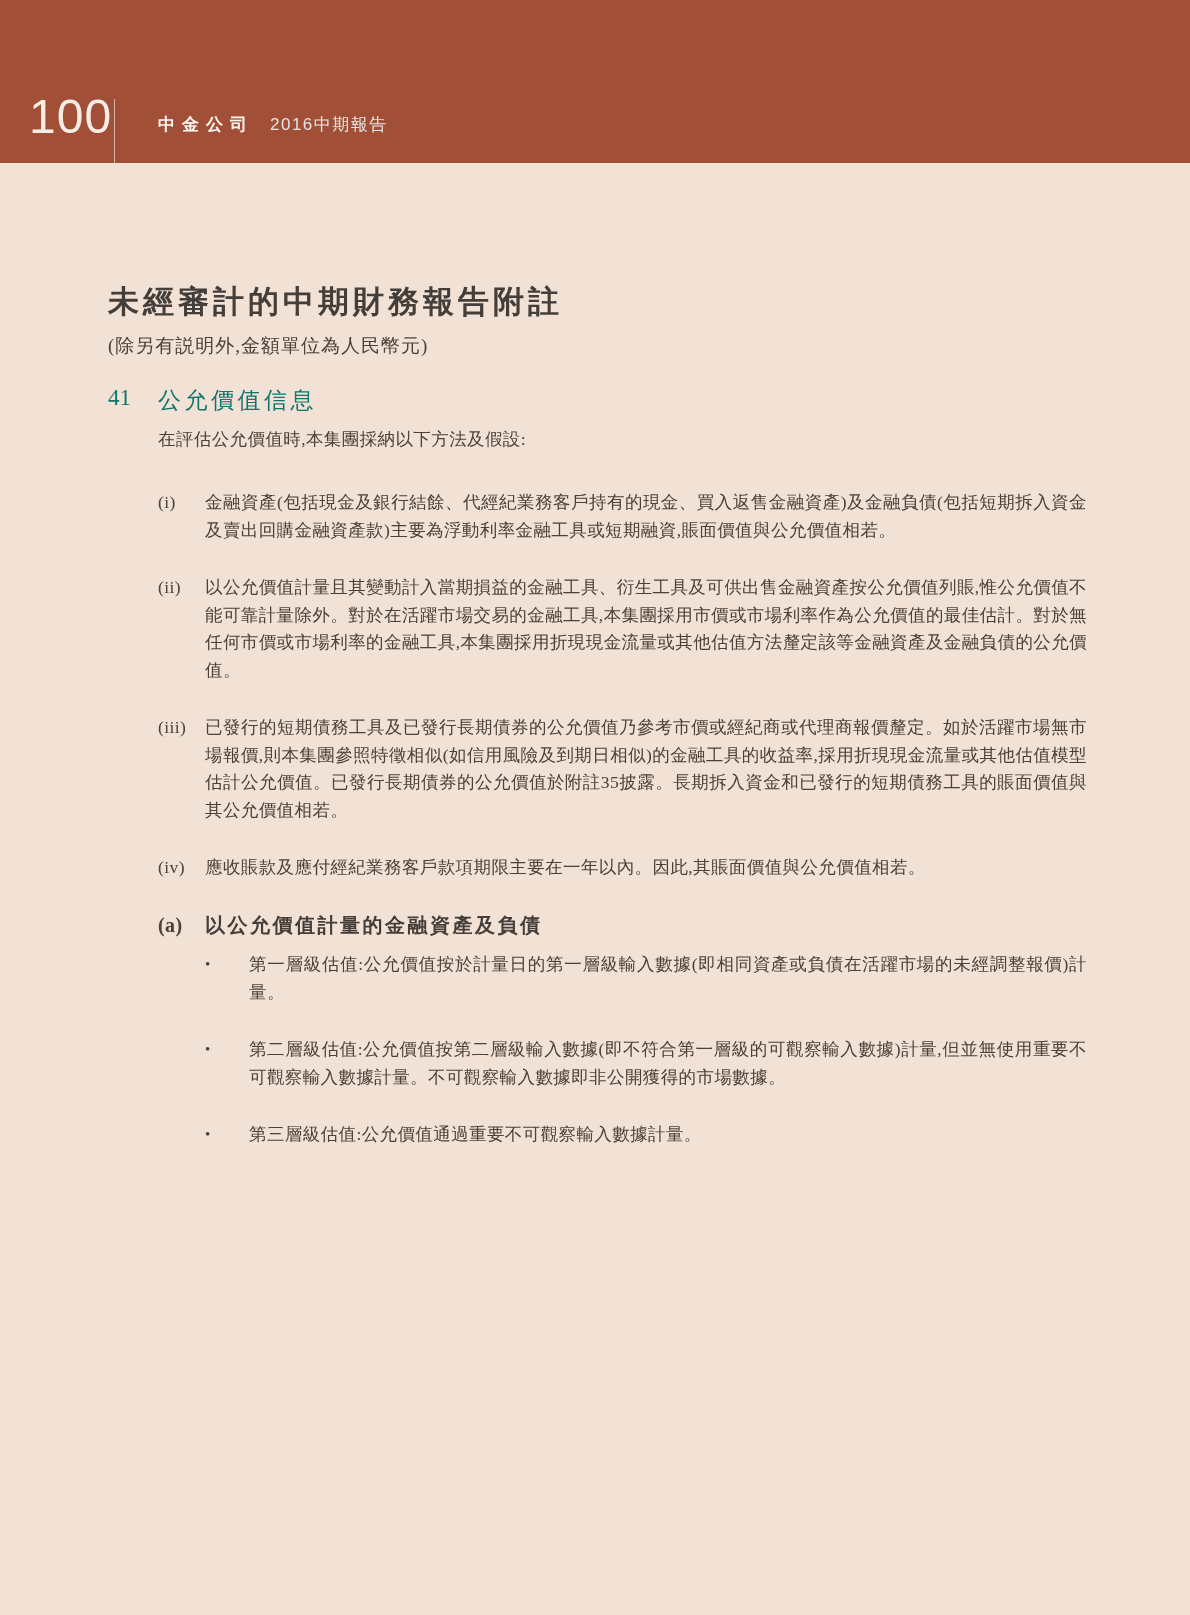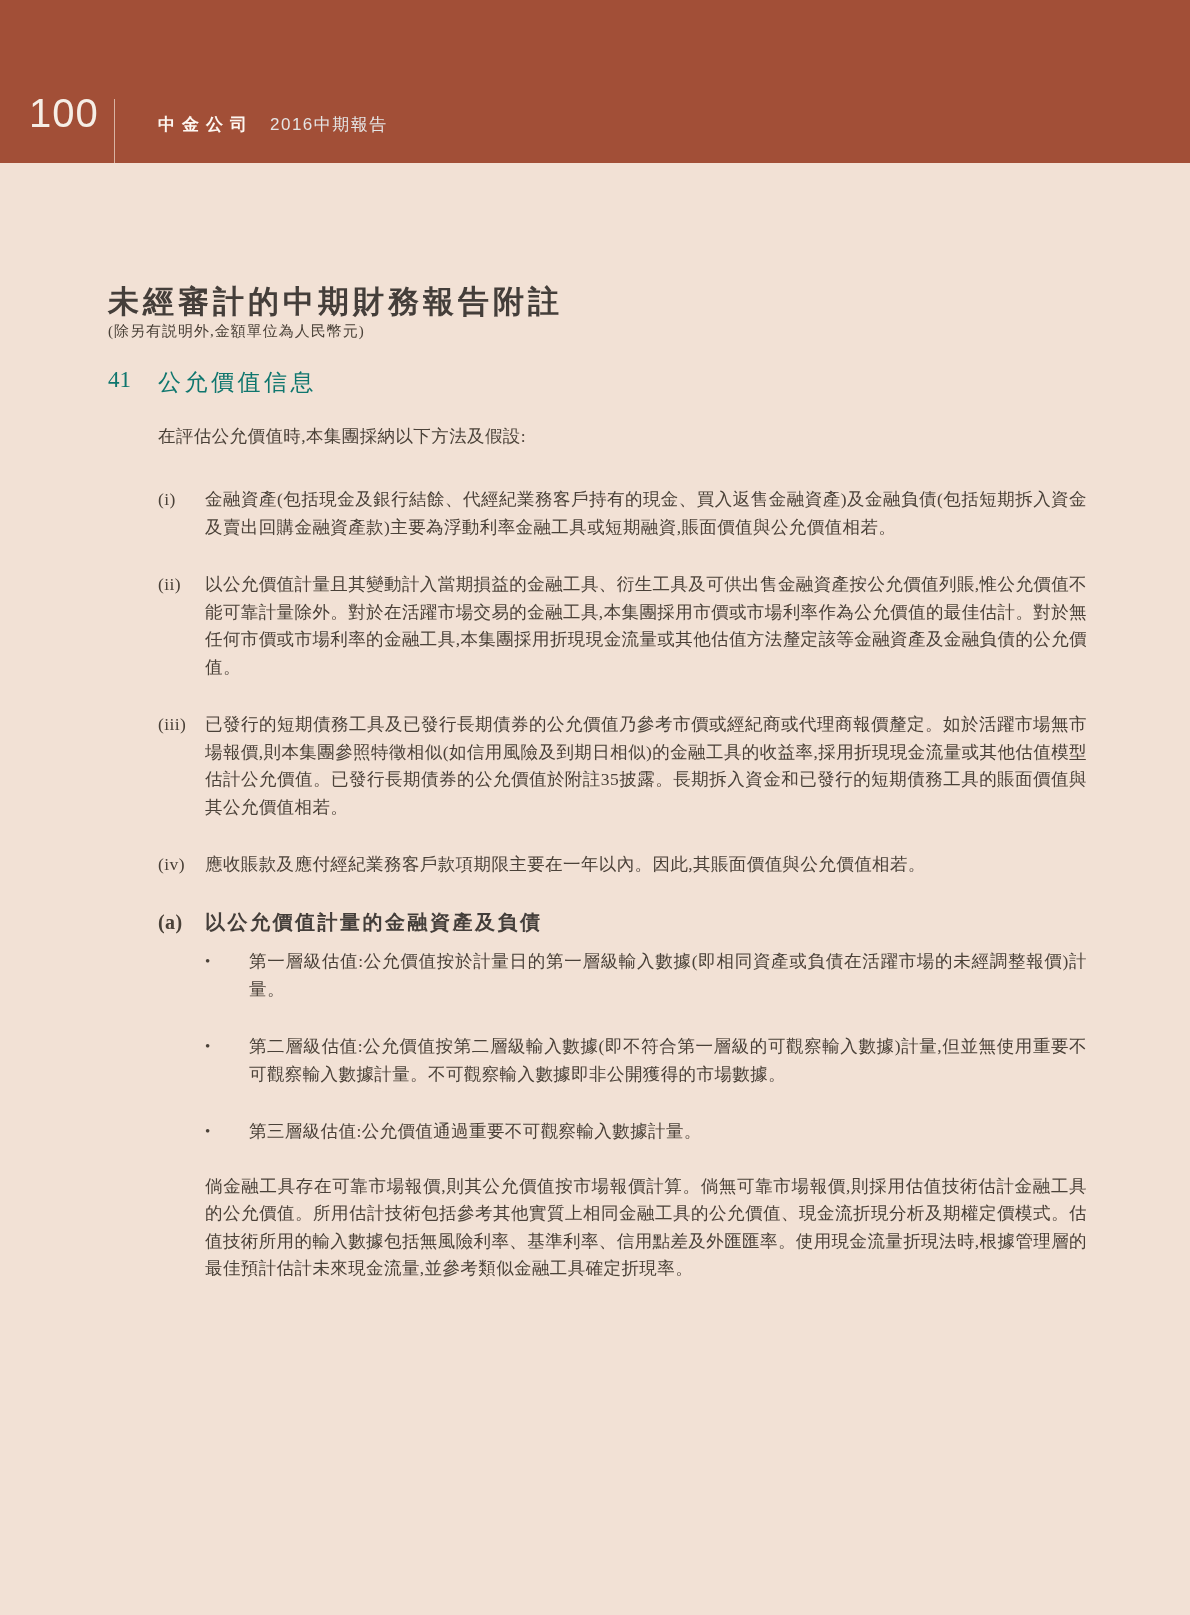--- a/index.html
+++ b/index.html
@@ -17,21 +17,21 @@
   .band {
     position: relative;
     height: 163px;
     background: #a24f37;
   }
   .page-num {
     position: absolute;
     left: 29px;
     top: 93px;
     font-family: "Liberation Sans", "DejaVu Sans", sans-serif;
-    font-size: 40px;
+    font-size: 48px;
     font-weight: 400;
     color: #f6eee6;
     letter-spacing: 1px;
     line-height: 1;
   }
   .band-divider {
     position: absolute;
     left: 114px;
     top: 99px;
     width: 1px;
@@ -65,36 +65,37 @@
     padding: 120px 103px 0 108px;
   }
   .doc-title {
     font-size: 31px;
     font-weight: 600;
     letter-spacing: 4px;
     color: #443e3a;
     line-height: 1.25;
   }
   .doc-subtitle {
-    font-size: 15px;
+    margin-top: 11px;
+    font-size: 19px;
     letter-spacing: 1px;
     color: #4a4138;
   }
   .section-head {
     display: flex;
     margin-top: 26px;
     font-size: 23px;
     font-weight: 400;
     color: #0f766e;
   }
   .section-num { width: 50px; flex: none; letter-spacing: 0; }
   .section-title { letter-spacing: 3.5px; }
   .body {
     margin-left: 50px;
-    margin-top: 25px;
+    margin-top: 10px;
     font-size: 17.5px;
     line-height: 27.5px;
     letter-spacing: 0.4px;
     text-align: justify;
   }
   .intro { margin-bottom: 36px; }
   .item { display: flex; margin-bottom: 30px; }
   .item-label { width: 47px; flex: none; text-align: left; }
   .item-text { flex: 1; text-align: justify; }
   .item:last-of-type { margin-bottom: 26px; }
@@ -189,21 +190,20 @@
         <div class="bullet">
           <span class="bullet-marker">•</span>
           <span class="bullet-text">第二層級估值:公允價值按第二層級輸入數據(即不符合第一層級的可觀察輸入數據)計量,但並無使用重要不可觀察輸入數據計量。不可觀察輸入數據即非公開獲得的市場數據。</span>
         </div>
 
         <div class="bullet last">
           <span class="bullet-marker">•</span>
           <span class="bullet-text">第三層級估值:公允價值通過重要不可觀察輸入數據計量。</span>
         </div>
 
-        <p class="closing">倘金融工具存在可靠市場報價,則其公允價值按市場報價計算。倘無可靠市場報價,則採用估值技術估計金融工具的公允價值。所用估計技術包括參考其他實質上相同金融工具的公允價值、現金流折現分析及期權定價模式。估值技術所用的輸入數據包括無風險利率、基準利率、信用點差及外匯匯率。使用現金流量折現法時,根據管理層的最佳預計估計未來現金流量,並參考類似金融工具確定折現率。</p>
 
       </div>
 
     </div>
 
   </div>
 
 </div>
 
 </body></html>

